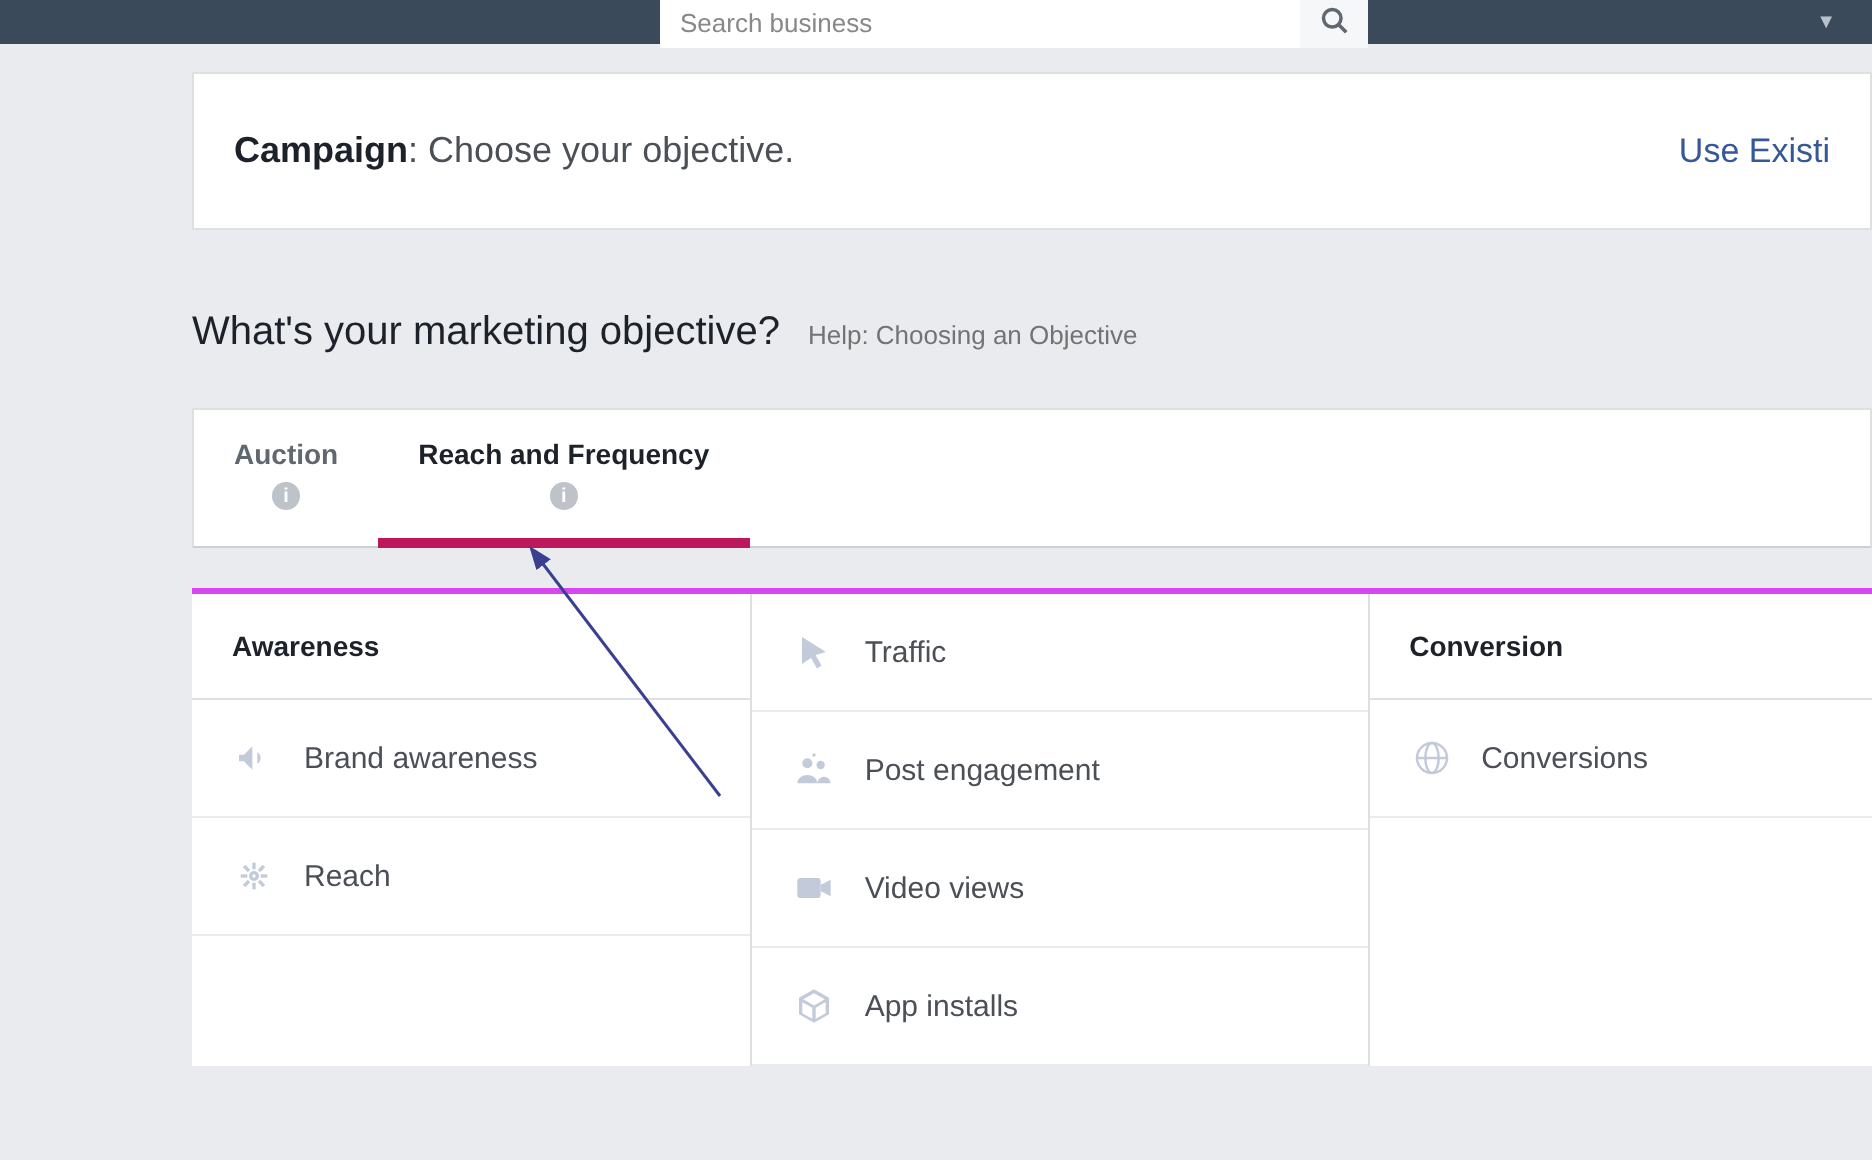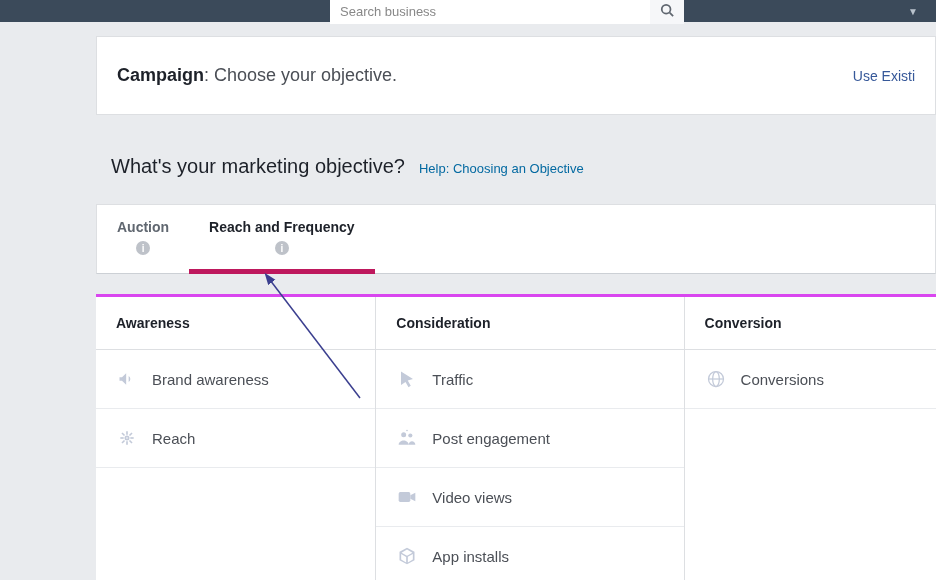--- a/index.html
+++ b/index.html
@@ -8,26 +8,26 @@
     .top-bar { background: #3b4a5a; height: 22px; display: flex; align-items: center; padding: 0 20px; position: relative; }
     .search-container { display: flex; margin-left: 310px; }
     .search-input { width: 320px; height: 26px; border: none; padding: 0 10px; font-size: 13px; background: #fff; outline: none; }
     .search-input::placeholder { color: #888; }
     .search-btn { width: 34px; height: 26px; background: #f6f7f9; border: none; display: flex; align-items: center; justify-content: center; cursor: pointer; }
     .top-caret { position: absolute; right: 18px; color: #b8c2cc; font-size: 10px; }
     
     .campaign-card { background: #fff; margin: 14px 0 0 96px; border: 1px solid #dddfe2; padding: 28px 20px; display: flex; justify-content: space-between; align-items: center; }
     .campaign-title { font-size: 18px; color: #4b4f56; font-weight: 400; }
     .campaign-title strong { font-weight: 700; color: #1d2129; }
-    .use-existing { color: #365899; font-size: 14px; cursor: pointer; }
+    .use-existing { color: #365899; font-size: 17px; cursor: pointer; }
     
     .section-wrap { margin: 40px 0 0 96px; }
-    .section-head { display: flex; align-items: baseline; gap: 14px; margin-bottom: 26px; margin-left: 15px; }
+    .section-head { display: flex; align-items: baseline; gap: 14px; margin-bottom: 26px; }
     .section-head h2 { font-size: 20px; font-weight: 400; color: #1d2129; }
-    .help-link { color: #0369a1; font-size: 13px; cursor: pointer; }
+    .help-link { color: #737373; font-size: 13px; cursor: pointer; }
     
     .tabs { background: #fff; border: 1px solid #dddfe2; border-bottom: 1px solid #ccd0d5; display: flex; }
     .tab { padding: 14px 20px; font-size: 14px; font-weight: 600; color: #606770; display: flex; align-items: center; gap: 6px; cursor: pointer; flex-direction: column; }
     .tab.active { color: #1d2129; border-bottom: 5px solid #be185d; margin-bottom: -1px; }
     .info-icon { width: 14px; height: 14px; border-radius: 50%; background: #bec2c9; color: #fff; display: inline-flex; align-items: center; justify-content: center; font-size: 10px; font-weight: bold; font-style: normal; }
     
     .objectives-row { display: flex; background: #fff; margin-top: 20px; border-top: 3px solid #d946ef; }
     .obj-col { flex: 1; border-right: 1px solid #dddfe2; }
     .obj-col:nth-child(2) { flex: 1.1; }
     .obj-col:last-child { flex: 0.9; border-right: none; }
@@ -103,21 +103,20 @@
               <line x1="15" y1="15" x2="18" y2="18"></line>
               <line x1="6" y1="18" x2="9" y2="15"></line>
               <line x1="15" y1="9" x2="18" y2="6"></line>
             </svg>
         </span>
         <span>Reach</span>
       </div>
     </div>
 
     <div class="obj-col">
-      <div class="col-head">Consideration</div>
       <div class="obj-item">
         <span class="obj-icon">
           <svg width="18" height="18" viewBox="0 0 24 24" fill="currentColor">
               <path d="M4 2l16 10-7 2 4 7-3 2-4-7-6 4V2z"></path>
             </svg>
         </span>
         <span>Traffic</span>
       </div>
       <div class="obj-item">
         <span class="obj-icon">

